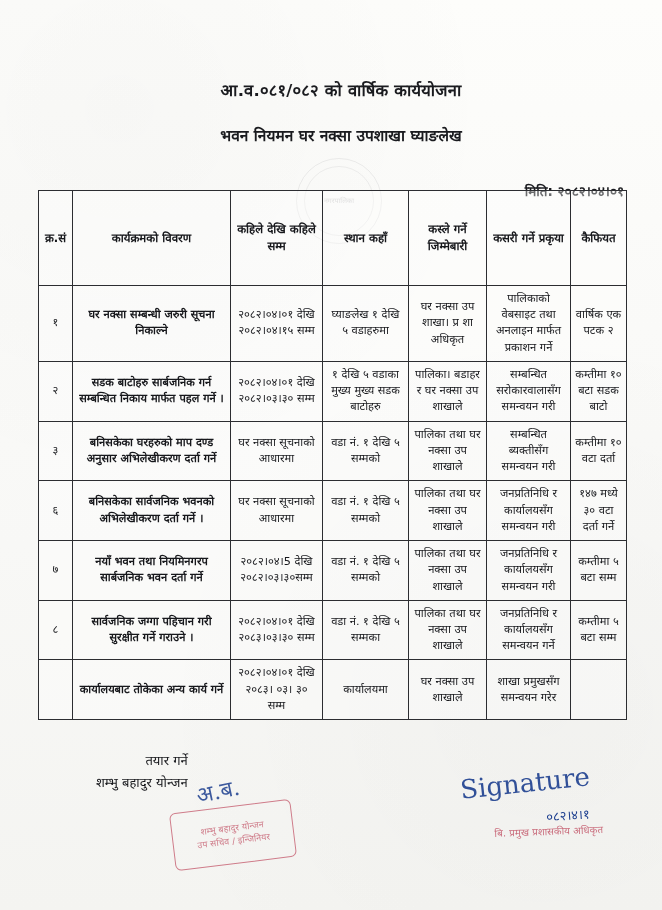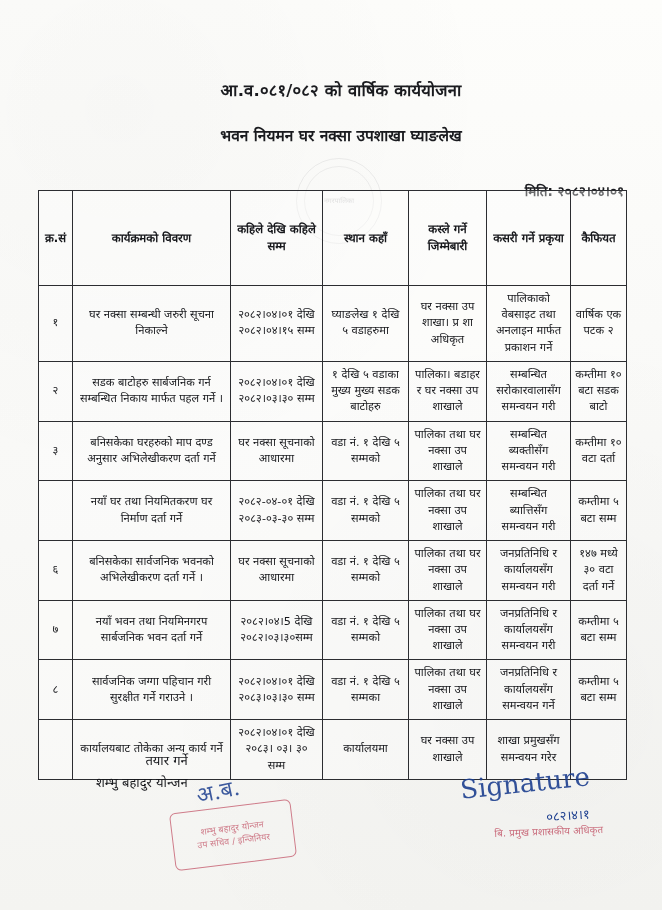--- a/index.html
+++ b/index.html
@@ -106,20 +106,21 @@
     padding: 8px 4px;
     height: 78px;
   }
   td.sn {
     font-size: 12px;
   }
   td.desc {
     text-align: left;
     padding-left: 7px;
     padding-right: 5px;
+    font-weight: bold;
   }
   .col-sn { width: 34px; }
   .col-desc { width: 158px; }
   .col-when { width: 92px; }
   .col-where { width: 86px; }
   .col-who { width: 78px; }
   .col-how { width: 84px; }
   .col-remark { width: 56px; }
 
   .sign-block {
@@ -254,29 +255,20 @@
       <tr>
         <td class="sn">३</td>
         <td class="desc">बनिसकेका घरहरुको माप दण्ड अनुसार अभिलेखीकरण दर्ता गर्ने</td>
         <td>घर नक्सा सूचनाको आधारमा</td>
         <td>वडा नं. १ देखि ५ सम्मको</td>
         <td>पालिका तथा घर नक्सा उप शाखाले</td>
         <td>सम्बन्धित ब्यक्तीसँग समन्वयन गरी</td>
         <td>कम्तीमा १० वटा दर्ता</td>
       </tr>
       <tr>
-        <td class="sn"></td>
-        <td class="desc">नयाँ घर तथा नियमितकरण घर निर्माण दर्ता गर्ने</td>
-        <td>२०८२-०४-०१ देखि २०८३-०३-३० सम्म</td>
-        <td>वडा नं. १ देखि ५ सम्मको</td>
-        <td>पालिका तथा घर नक्सा उप शाखाले</td>
-        <td>सम्बन्धित ब्यात्तिसँग समन्वयन गरी</td>
-        <td>कम्तीमा ५ बटा सम्म</td>
-      </tr>
-      <tr>
         <td class="sn">६</td>
         <td class="desc">बनिसकेका सार्वजनिक भवनको अभिलेखीकरण दर्ता गर्ने ।</td>
         <td>घर नक्सा सूचनाको आधारमा</td>
         <td>वडा नं. १ देखि ५ सम्मको</td>
         <td>पालिका तथा घर नक्सा उप शाखाले</td>
         <td>जनप्रतिनिधि र कार्यालयसँग समन्वयन गरी</td>
         <td>१४७ मध्ये ३० वटा दर्ता गर्ने</td>
       </tr>
       <tr>
         <td class="sn">७</td>

